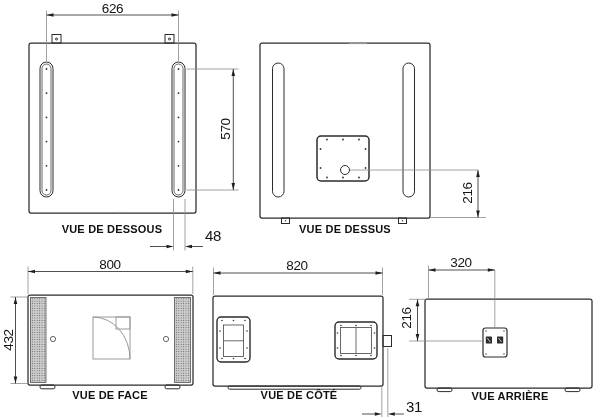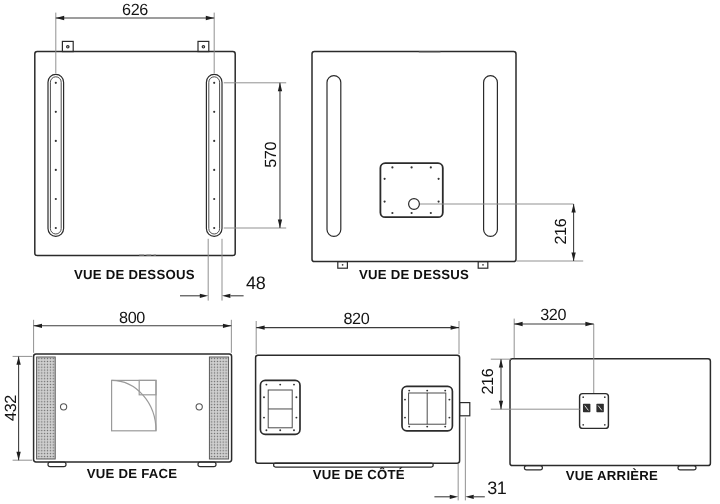--- a/index.html
+++ b/index.html
@@ -1,17 +1,17 @@
 <!DOCTYPE html>
 <html><head>
 <meta charset="utf-8">
 <style>
   html,body{margin:0;padding:0;background:#fff;}
   .canvas{position:relative;width:600px;height:420px;background:#ffffff;
-          font-family:"Liberation Sans",sans-serif;overflow:hidden;}
+          font-family:"Liberation Sans",sans-serif;overflow:hidden;border-radius:18px;}
   svg{position:absolute;left:0;top:0;}
   .ol   {stroke:#2b2b2b;stroke-width:1.25;fill:#ffffff;}
   .th   {stroke:#2b2b2b;stroke-width:1;fill:none;}
   .thin {stroke:#444444;stroke-width:0.8;fill:none;}
   .gray {stroke:#9a9a9a;stroke-width:1;fill:none;}
   .ext  {stroke:#8c8c8c;stroke-width:0.8;fill:none;}
   .dline{stroke:#3c3c3c;stroke-width:0.9;fill:none;}
   .arr  {fill:#1f1f1f;stroke:none;}
   .dot  {fill:#333333;stroke:none;}
   text.dim{font-size:13.5px;fill:#141414;letter-spacing:-0.3px;}

